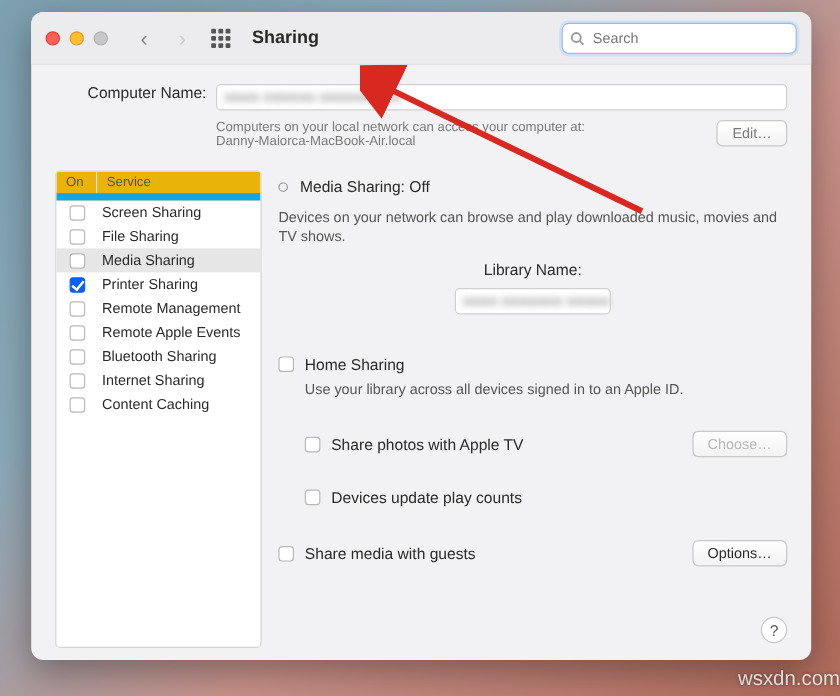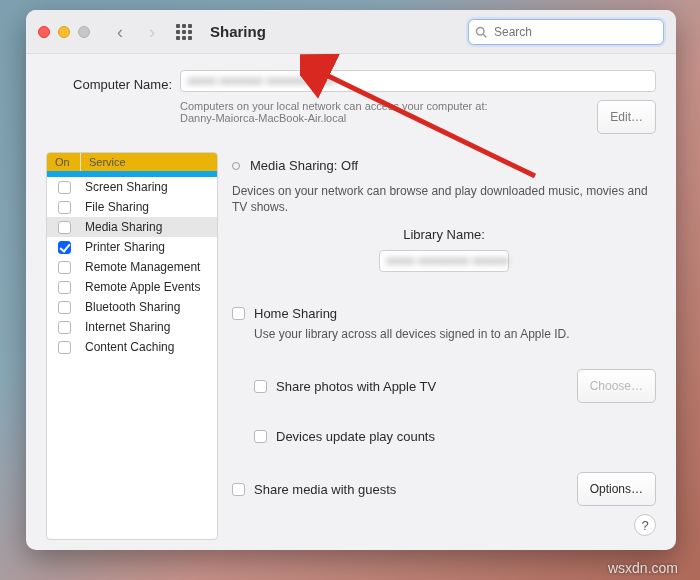--- a/index.html
+++ b/index.html
@@ -53,34 +53,34 @@
     border:1px solid #9fbce0;
     box-shadow:0 0 0 2px #cfe0f7;
     border-radius:6px;
     background:#fff;
     display:flex;align-items:center;
     padding:0 6px;gap:5px;color:#999;justify-content:flex-end;
   }
   .search svg{width:12px;height:12px;}
   .search input{border:none;outline:none;font-size:12px;flex:1;background:transparent;}
   .body { padding: 16px 20px 10px 20px; flex:1; display:flex; flex-direction:column; position:relative;}
-  .row-name { display:flex; align-items:flex-end; gap:8px; }
+  .row-name { display:flex; align-items:flex-start; gap:8px; }
   .lbl { text-align:right; width:126px; }
   .field {
     flex:1;height:22px;border:1px solid #d0d0d0;border-radius:4px;background:#fff;
   }
   .blurred {
     color:#bbb;
     filter: blur(3px);
     padding-left:6px;font-size:12px;line-height:20px;white-space:nowrap;overflow:hidden;
   }
   .subline { margin-left:134px; margin-top:8px; font-size:11px; color:#7a7a7a; display:flex; align-items:flex-start; gap:10px;}
   .subline .t{flex:1;}
   .btn {
-    height:22px;padding:16px 12px;border:1px solid #c8c8cc;border-radius:5px;
+    height:22px;padding:4px 12px;border:1px solid #c8c8cc;border-radius:5px;
     background:linear-gradient(#fff,#f3f3f3);font-size:12px;display:flex;align-items:center;justify-content:center;
   }
   .btn.dis{color:#b8b8b8;}
   .columns { display:flex; gap:14px; margin-top:18px; flex:1;}
   .sidebar {
     width:172px;
     border:1px solid #d4d4d6;
     background:#fff;
     border-radius:4px;
     overflow:hidden;
@@ -113,21 +113,21 @@
   .help{
     position:absolute;right:20px;bottom:14px;
     width:22px;height:22px;border:1px solid #c8c8cc;border-radius:50%;
     background:#fff;display:flex;align-items:center;justify-content:center;font-size:13px;color:#555;
   }
   
   .arrow {
     position:absolute;pointer-events:none;
     left:300px;top:54px;width:250px;height:130px;
   }
-  .watermark{position:absolute;right:22px;bottom:4px;font-size:14px;color:rgba(255,255,255,.8);text-shadow:0 0 3px rgba(0,0,0,.5);}
+  .watermark{position:absolute;right:0;bottom:4px;font-size:17px;color:rgba(255,255,255,.8);text-shadow:0 0 3px rgba(0,0,0,.5);}
 </style>
 </head>
 <body>
 
 <div class="window">
   <div class="titlebar">
     <div class="traffic">
       <div class="dot red"></div>
       <div class="dot yel"></div>
       <div class="dot grn"></div>

